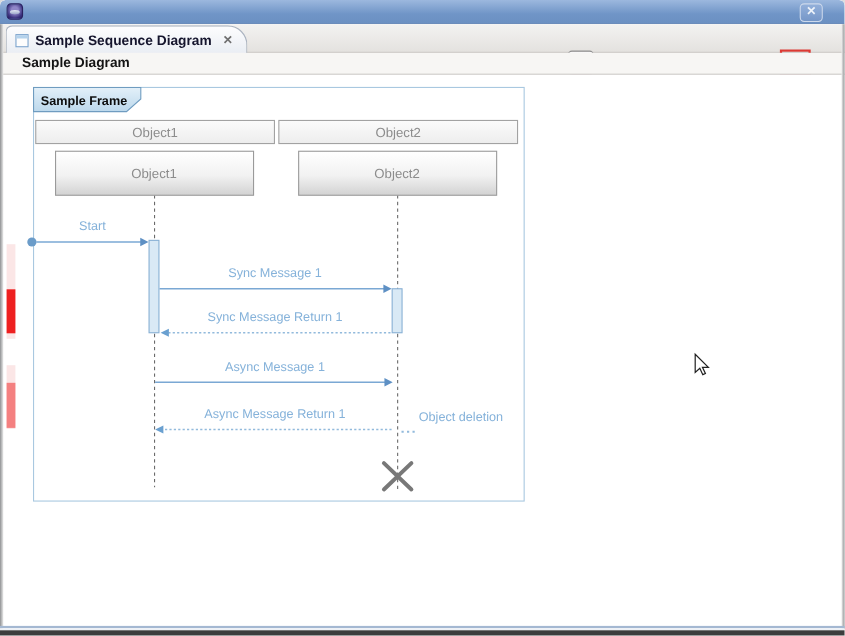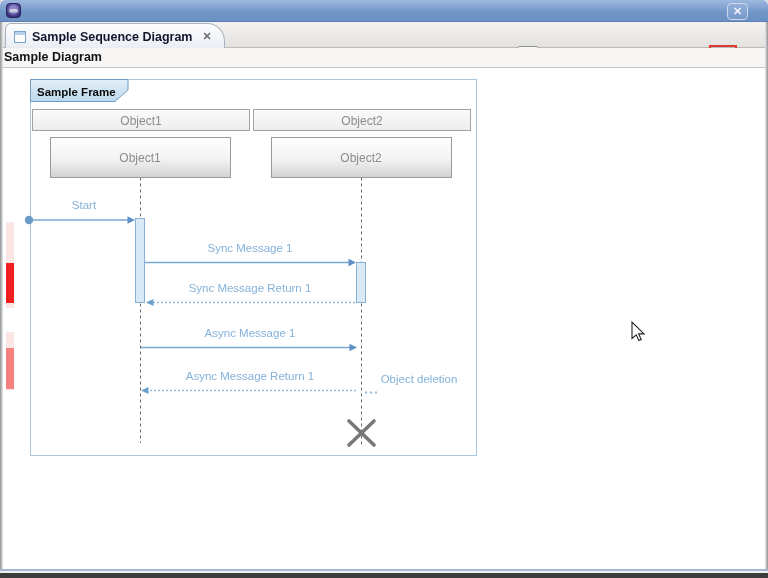--- a/index.html
+++ b/index.html
@@ -26,21 +26,21 @@
   .win-glyph{position:relative;width:12px;height:12px;border:1px solid #7aa2cc;background:#fdfdfd;}
   .win-glyph::before{content:"";position:absolute;left:0;top:0;right:0;height:3px;background:#b4d2ec;}
   
   .toolbar{position:absolute;right:12px;top:22px;height:26px;display:flex;align-items:center;gap:7px;}
   .tbtn{display:flex;align-items:center;justify-content:center;width:20px;height:22px;}
   .tbtn.pressed{width:24px;border:1px solid #8f8f8f;border-radius:4px;background:linear-gradient(#fafafa,#d5d5d5);}
   .tbtn.hl{width:28px;height:24px;border:2px solid #dc3a34;background:transparent;}
   .chev{width:0;height:0;border-left:5px solid transparent;border-right:5px solid transparent;border-top:6px solid #4a4a4a;}
   
   .subheader{position:absolute;left:0;top:48px;width:768px;height:20px;background:#f7f6f4;
-    border-bottom:1px solid #c6c3c0;font-size:12.5px;font-weight:bold;color:#141414;line-height:19px;padding-left:4px;}
+    border-bottom:1px solid #c6c3c0;font-size:12.5px;font-weight:bold;color:#141414;line-height:19px;padding-left:20px;}
   
   .canvas{position:absolute;left:0;top:68px;width:768px;height:501px;background:#fff;}
   .edge{position:absolute;top:22px;bottom:6px;width:3px;background:linear-gradient(90deg,#8f9193,#e9e9e9);}
   .edge.right{right:0;background:linear-gradient(90deg,#e9e9e9,#8f9193);}
   .bottomline{position:absolute;left:0;top:569px;width:768px;height:2px;background:#a4b8d2;}
   .bottomgap{position:absolute;left:0;top:571px;width:768px;height:2px;background:#edf0f5;}
   .bottomstrip{position:absolute;left:0;top:573px;width:768px;height:5px;background:#3c3c3c;}
   svg text{font-family:"Liberation Sans",sans-serif;}
   .msg-text{fill:#85b2da;font-size:11.5px;}
   .obj-text{fill:#8c8c8c;font-size:12px;}

